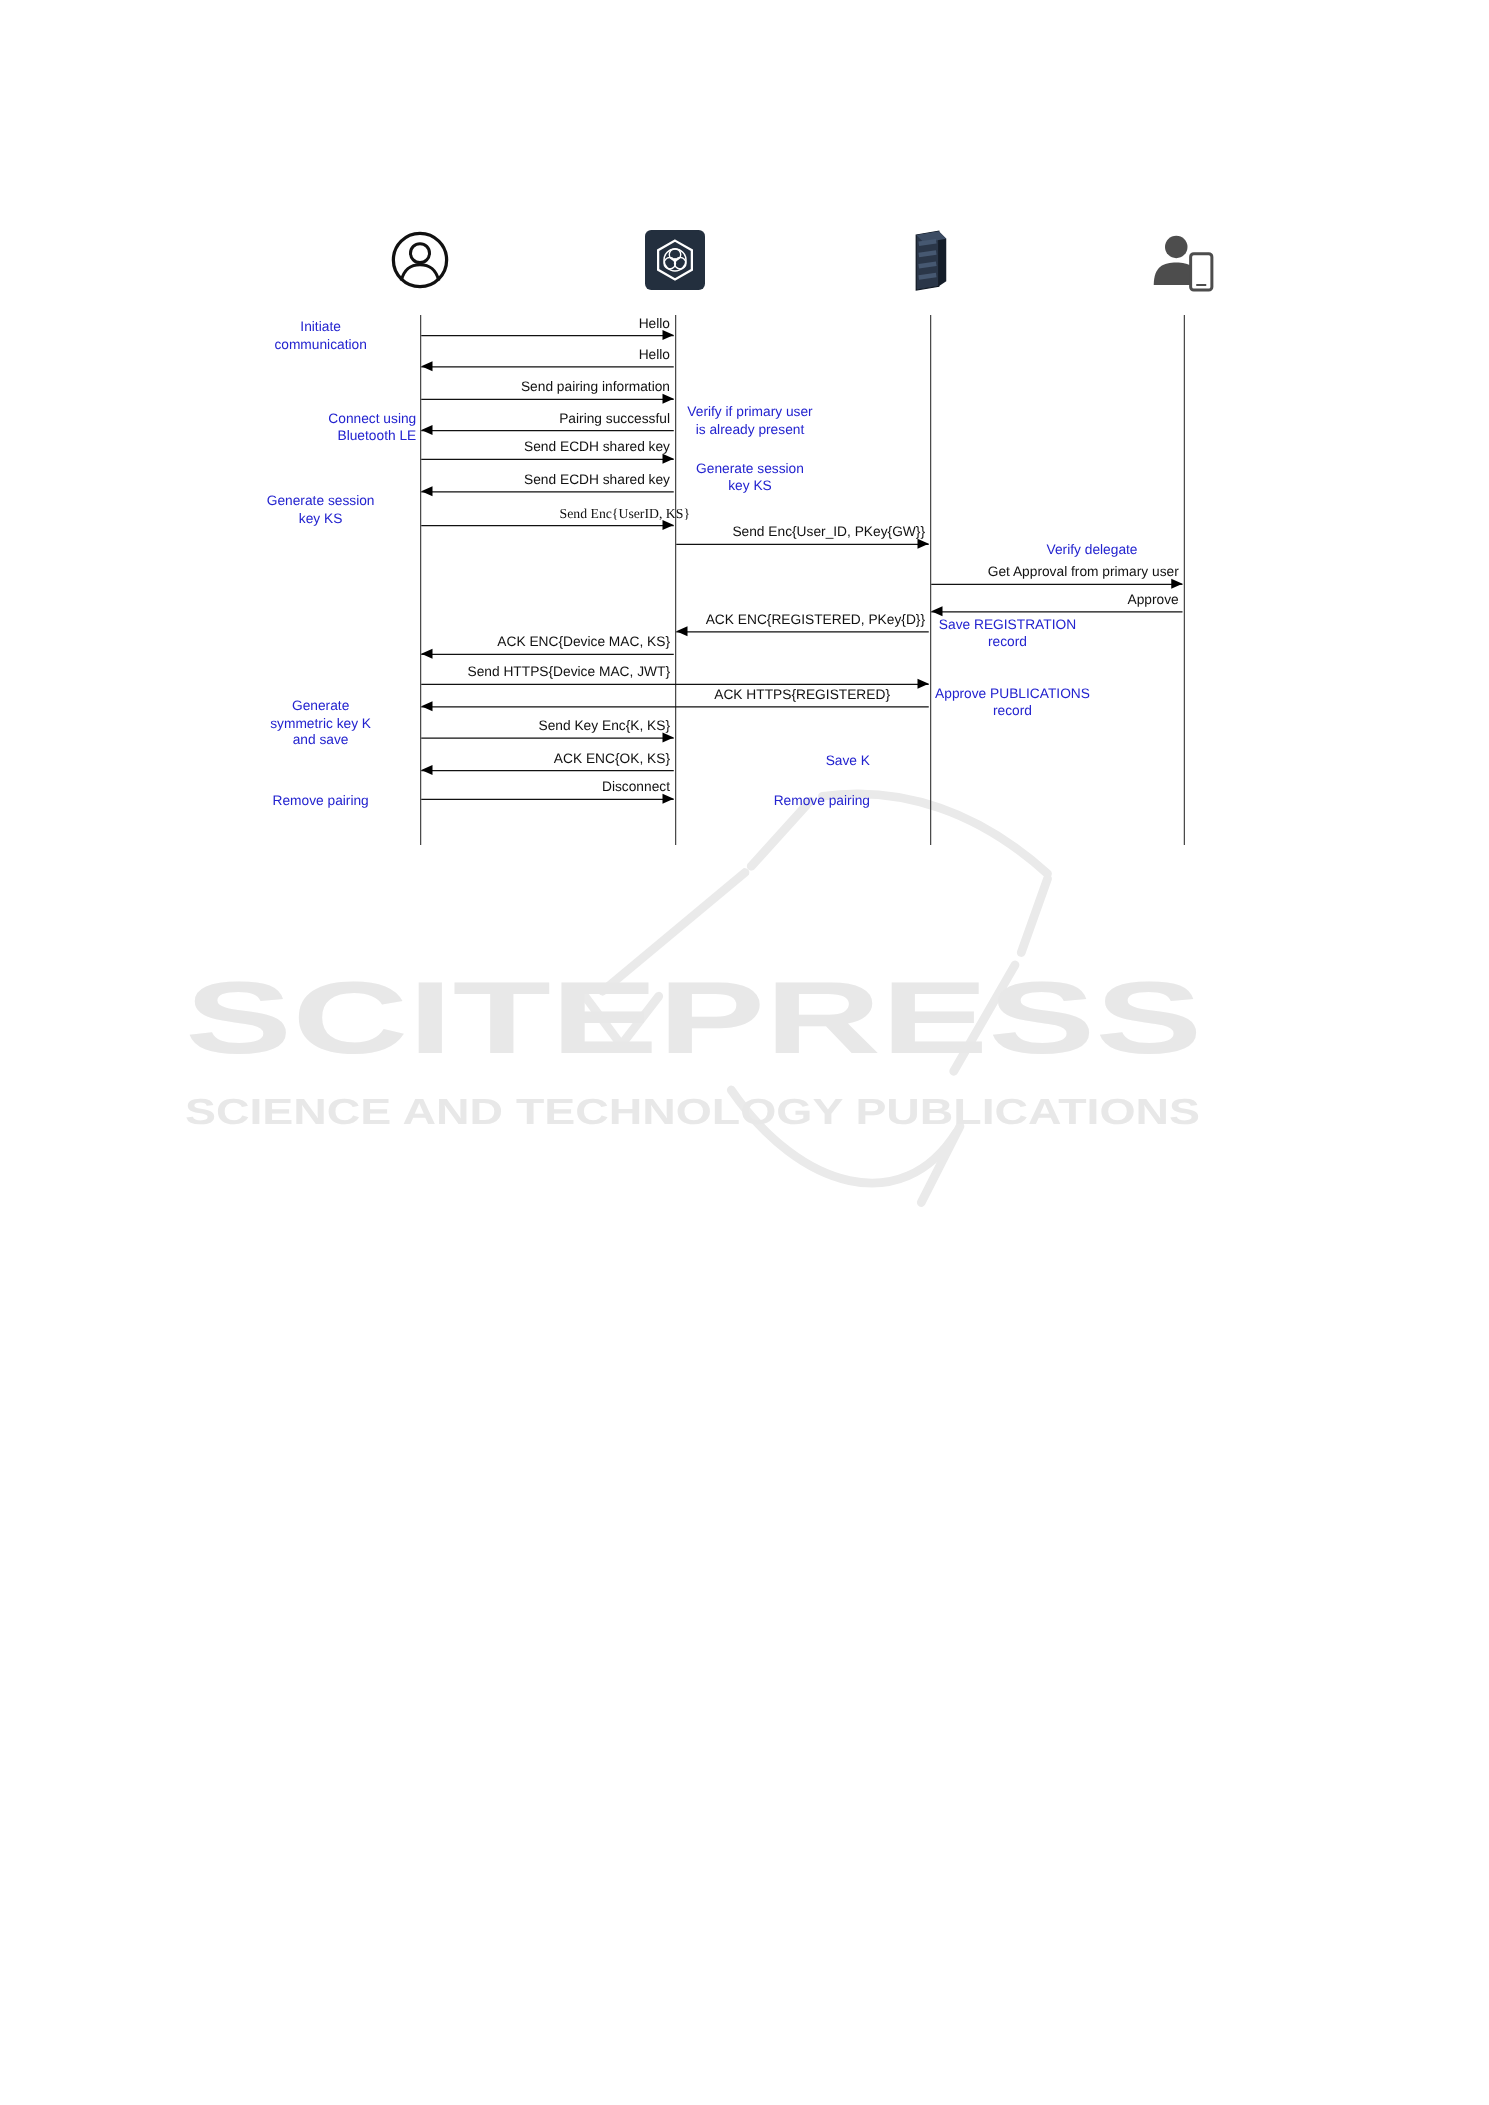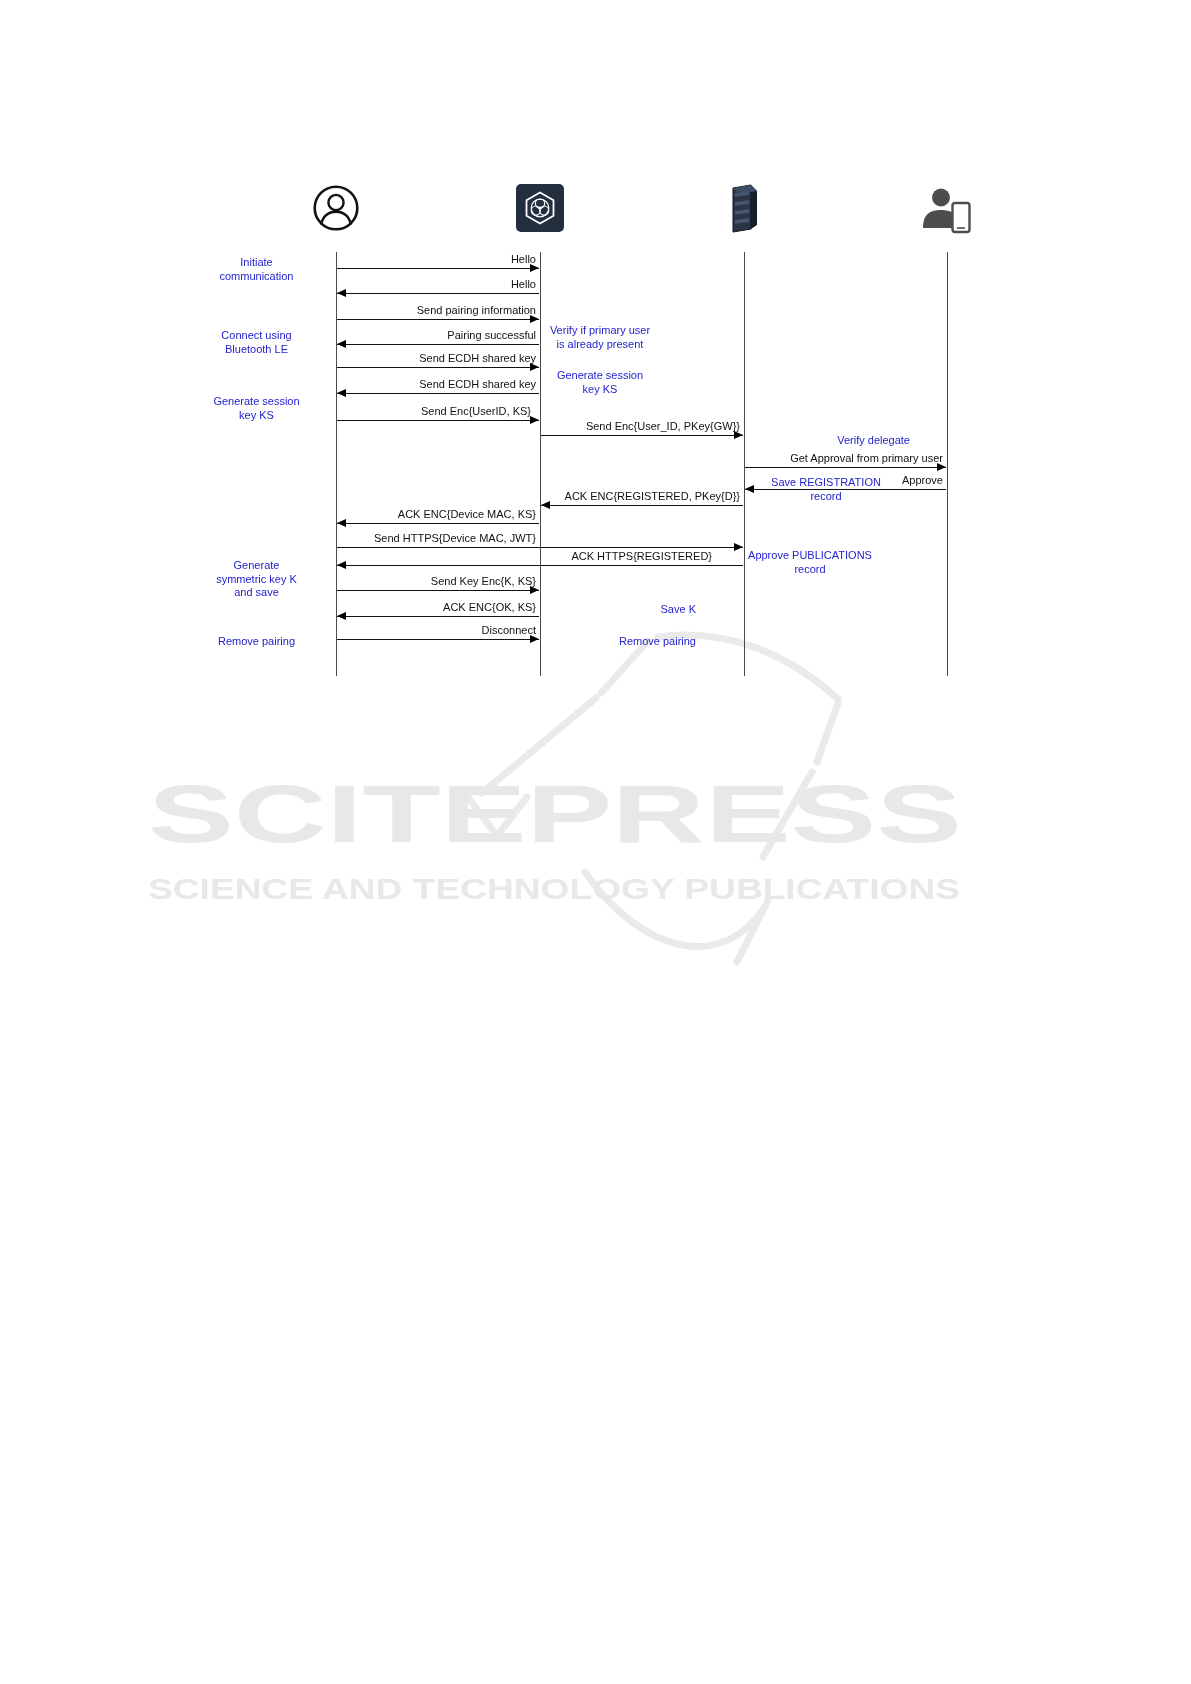--- a/index.html
+++ b/index.html
@@ -97,21 +97,21 @@
       <div class="arrowhead left" style="top: 340px; left: 337px;"></div>
       <div class="msg-label" style="left: 340px; width: 196px; top: 328px;">Pairing successful</div>
       <div class="msg-line" style="left: 337px; top: 367px; width: 202px;"></div>
       <div class="arrowhead right" style="top: 363px; left: 530px;"></div>
       <div class="msg-label" style="left: 340px; width: 196px; top: 351px;">Send ECDH shared key</div>
       <div class="msg-line" style="left: 337px; top: 393px; width: 202px;"></div>
       <div class="arrowhead left" style="top: 389px; left: 337px;"></div>
       <div class="msg-label" style="left: 340px; width: 196px; top: 377px;">Send ECDH shared key</div>
       <div class="msg-line" style="left: 337px; top: 420px; width: 202px;"></div>
       <div class="arrowhead right" style="top: 416px; left: 530px;"></div>
-      <div class="msg-label" style="left: 335px; width: 196px; top: 404px;">Send Enc{UserID, KS}</div>
+      <div class="msg-label" style="left: 356px; width: 196px; top: 404px; font-family: Liberation Serif, serif;">Send Enc{UserID, KS}</div>
       <div class="msg-line" style="left: 541px; top: 435px; width: 202px;"></div>
       <div class="arrowhead right" style="top: 431px; left: 734px;"></div>
       <div class="msg-label" style="left: 544px; width: 196px; top: 419px;">Send Enc{User_ID, PKey{GW}}</div>
       <div class="msg-line" style="left: 745px; top: 467px; width: 201px;"></div>
       <div class="arrowhead right" style="top: 463px; left: 937px;"></div>
       <div class="msg-label" style="left: 748px; width: 195px; top: 451px;">Get Approval from primary user</div>
       <div class="msg-line" style="left: 745px; top: 489px; width: 201px;"></div>
       <div class="arrowhead left" style="top: 485px; left: 745px;"></div>
       <div class="msg-label" style="left: 748px; width: 195px; top: 473px;">Approve</div>
       <div class="msg-line" style="left: 541px; top: 505px; width: 202px;"></div>
@@ -130,33 +130,33 @@
       <div class="arrowhead right" style="top: 586px; left: 530px;"></div>
       <div class="msg-label" style="left: 340px; width: 196px; top: 574px;">Send Key Enc{K, KS}</div>
       <div class="msg-line" style="left: 337px; top: 616px; width: 202px;"></div>
       <div class="arrowhead left" style="top: 612px; left: 337px;"></div>
       <div class="msg-label" style="left: 340px; width: 196px; top: 600px;">ACK ENC{OK, KS}</div>
       <div class="msg-line" style="left: 337px; top: 639px; width: 202px;"></div>
       <div class="arrowhead right" style="top: 635px; left: 530px;"></div>
       <div class="msg-label" style="left: 340px; width: 196px; top: 623px;">Disconnect</div>
       <div class="note center" style="left: 180px; top: 256px; width: 153px;">Initiate
 communication</div>
-      <div class="note center" style="left: 180px; top: 329px; width: 153px;">Connect using
+      <div class="note center" style="left: 180px; top: 329px; width: 153px; text-align: right;">Connect using
 Bluetooth LE</div>
       <div class="note center" style="left: 180px; top: 395px; width: 153px;">Generate session
 key KS</div>
       <div class="note center" style="left: 180px; top: 559px; width: 153px;">Generate
 symmetric key K
 and save</div>
       <div class="note center" style="left: 180px; top: 635px; width: 153px;">Remove pairing</div>
       <div class="note center" style="left: 541px; top: 324px; width: 118px;">Verify if primary user
 is already present</div>
       <div class="note center" style="left: 541px; top: 369px; width: 118px;">Generate session
 key KS</div>
       <div class="note left" style="left: 546px; top: 603px; width: 150px;">Save K</div>
       <div class="note left" style="left: 546px; top: 635px; width: 150px;">Remove pairing</div>
       <div class="note left" style="left: 750px; top: 434px; width: 160px;">Verify delegate</div>
-      <div class="note center" style="left: 746px; top: 476px; width: 120px; padding-left: 20px;">Save REGISTRATION
+      <div class="note center" style="left: 746px; top: 494px; width: 120px;">Save REGISTRATION
 record</div>
       <div class="note center" style="left: 744px; top: 549px; width: 132px;">Approve PUBLICATIONS
 record</div>
     </div>
 </div>
 
 </body></html>

